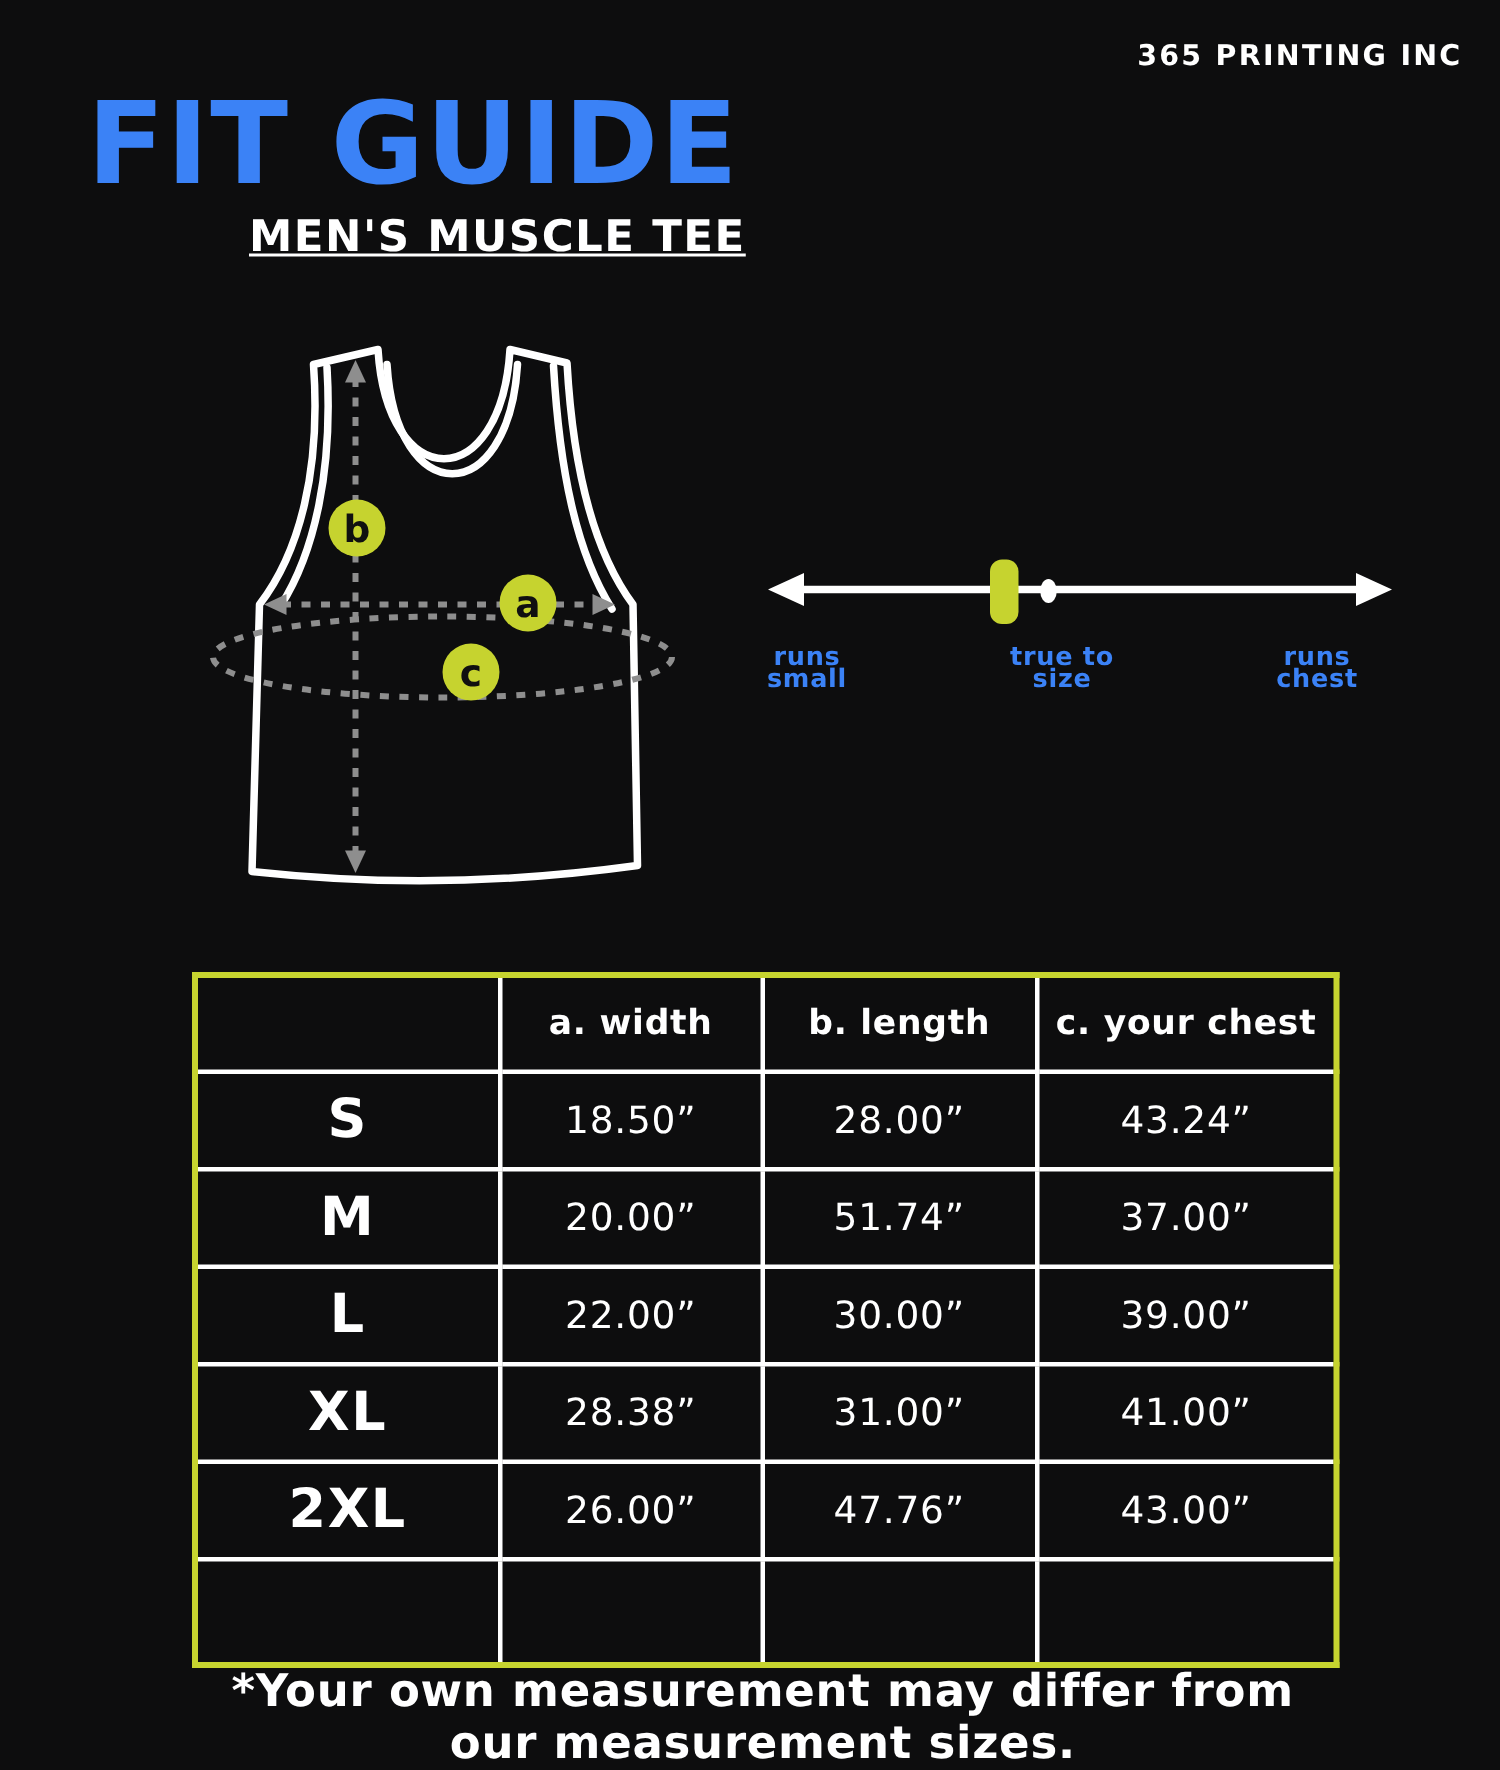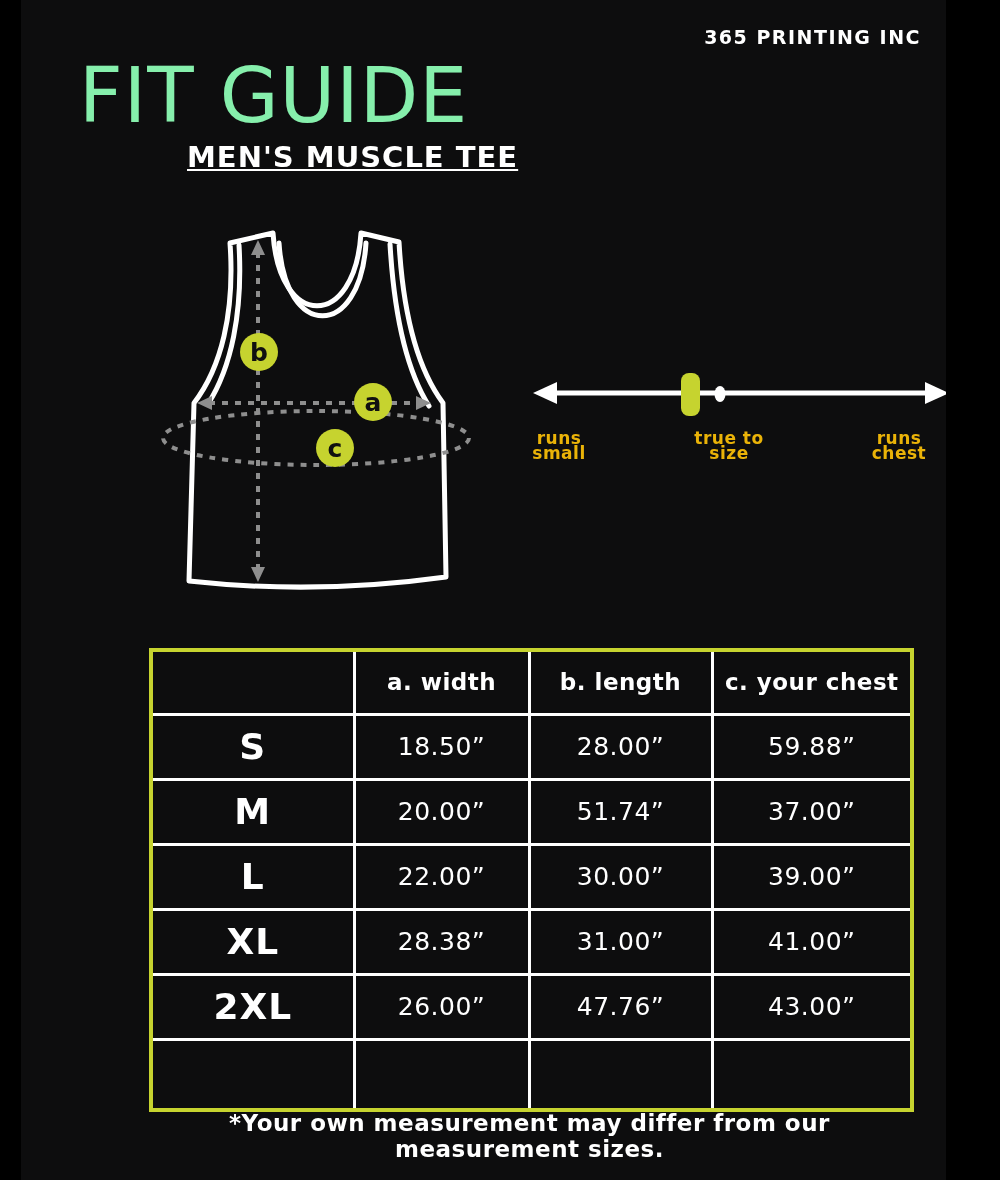--- a/index.html
+++ b/index.html
@@ -1,29 +1,28 @@
 <!DOCTYPE html>
 <html><head>
 <meta charset="utf-8">
 <style>
   html,body{margin:0;padding:0;background:#000;}
   .canvas{
-    position:relative;width:925px;height:1180px;overflow:hidden;
+    position:relative;width:1000px;height:1180px;overflow:hidden;
     background:#0d0d0e;color:#fff;
     font-family:"DejaVu Sans","Liberation Sans",sans-serif;
-    margin-left:21px;
   }
   .brand{
     position:absolute;top:26px;right:25px;
     font-size:19px;font-weight:bold;letter-spacing:1.5px;color:#fff;
   }
   .title{
     position:absolute;left:58px;top:58px;margin:0;
-    font-size:76px;line-height:1;font-weight:normal;letter-spacing:1px;
-    color:#86efac;
+    font-size:76px;line-height:1;font-weight:bold;letter-spacing:1px;
+    color:#3b82f6;
   }
   .subtitle{
     position:absolute;left:166px;top:140px;
     font-size:29px;font-weight:bold;letter-spacing:1px;color:#fff;text-decoration:underline;
   }
   .tee{position:absolute;left:130px;top:218px;width:345px;height:380px;}
   .tee .outline{fill:none;stroke:#fff;stroke-width:5;stroke-linejoin:round;stroke-linecap:round;}
   .tee .dash{fill:none;stroke:#8e8e8e;stroke-width:4;stroke-dasharray:6 7;}
   .tee .arrowhead{fill:#8e8e8e;stroke:none;}
   .tee .marker{fill:#c6d32f;stroke:none;}
@@ -32,21 +31,21 @@
     text-anchor:middle;font-family:"DejaVu Sans","Liberation Sans",sans-serif;
   }
   .scale-svg{position:absolute;left:500px;top:358px;width:440px;height:75px;}
   .scale-svg .bar{stroke:#fff;stroke-width:5;}
   .scale-svg .head{fill:#fff;}
   .scale-svg .pill{fill:#c6d32f;}
   .scale-svg .dot{fill:#fff;}
   .slabel{
     position:absolute;top:431px;width:100px;
     font-size:17px;line-height:15px;font-weight:bold;
-    text-align:center;color:#eab308;letter-spacing:0.5px;
+    text-align:center;color:#3b82f6;letter-spacing:0.5px;
   }
   .slabel-left{left:488px;}
   .slabel-center{left:658px;}
   .slabel-right{left:828px;}
   table.size-table{
     position:absolute;left:128px;top:648px;
     width:761px;border-collapse:collapse;table-layout:fixed;
     border:4px solid #c6d32f;
   }
   table.size-table td,table.size-table th{
@@ -54,21 +53,21 @@
     color:#fff;padding:0;
   }
   table.size-table thead tr{height:64px;}
   table.size-table tbody tr{height:65px;}
   table.size-table tr.empty-row{height:71px;}
   th.colhead{font-size:23px;font-weight:bold;letter-spacing:0.5px;}
   td.size-cell{font-size:36px;font-weight:bold;letter-spacing:1px;}
   td.val-cell{font-size:25px;font-weight:normal;letter-spacing:0.5px;}
   .footnote{
     position:absolute;left:128px;top:1110px;width:761px;
-    text-align:center;font-size:23px;font-weight:bold;
+    text-align:center;font-size:30px;font-weight:bold;
     letter-spacing:0.5px;color:#fff;
   }
 </style>
 </head>
 <body>
 
 <div class="canvas">
 
   <div class="brand">365 PRINTING INC</div>
   <h1 class="title">FIT GUIDE</h1>
@@ -136,21 +135,21 @@
         <th class="colhead">a. width</th>
         <th class="colhead">b. length</th>
         <th class="colhead">c. your chest</th>
       </tr>
     </thead>
     <tbody>
       <tr>
         <td class="size-cell">S</td>
         <td class="val-cell">18.50”</td>
         <td class="val-cell">28.00”</td>
-        <td class="val-cell">59.88”</td>
+        <td class="val-cell">43.24”</td>
       </tr>
       <tr>
         <td class="size-cell">M</td>
         <td class="val-cell">20.00”</td>
         <td class="val-cell">51.74”</td>
         <td class="val-cell">37.00”</td>
       </tr>
       <tr>
         <td class="size-cell">L</td>
         <td class="val-cell">22.00”</td>

